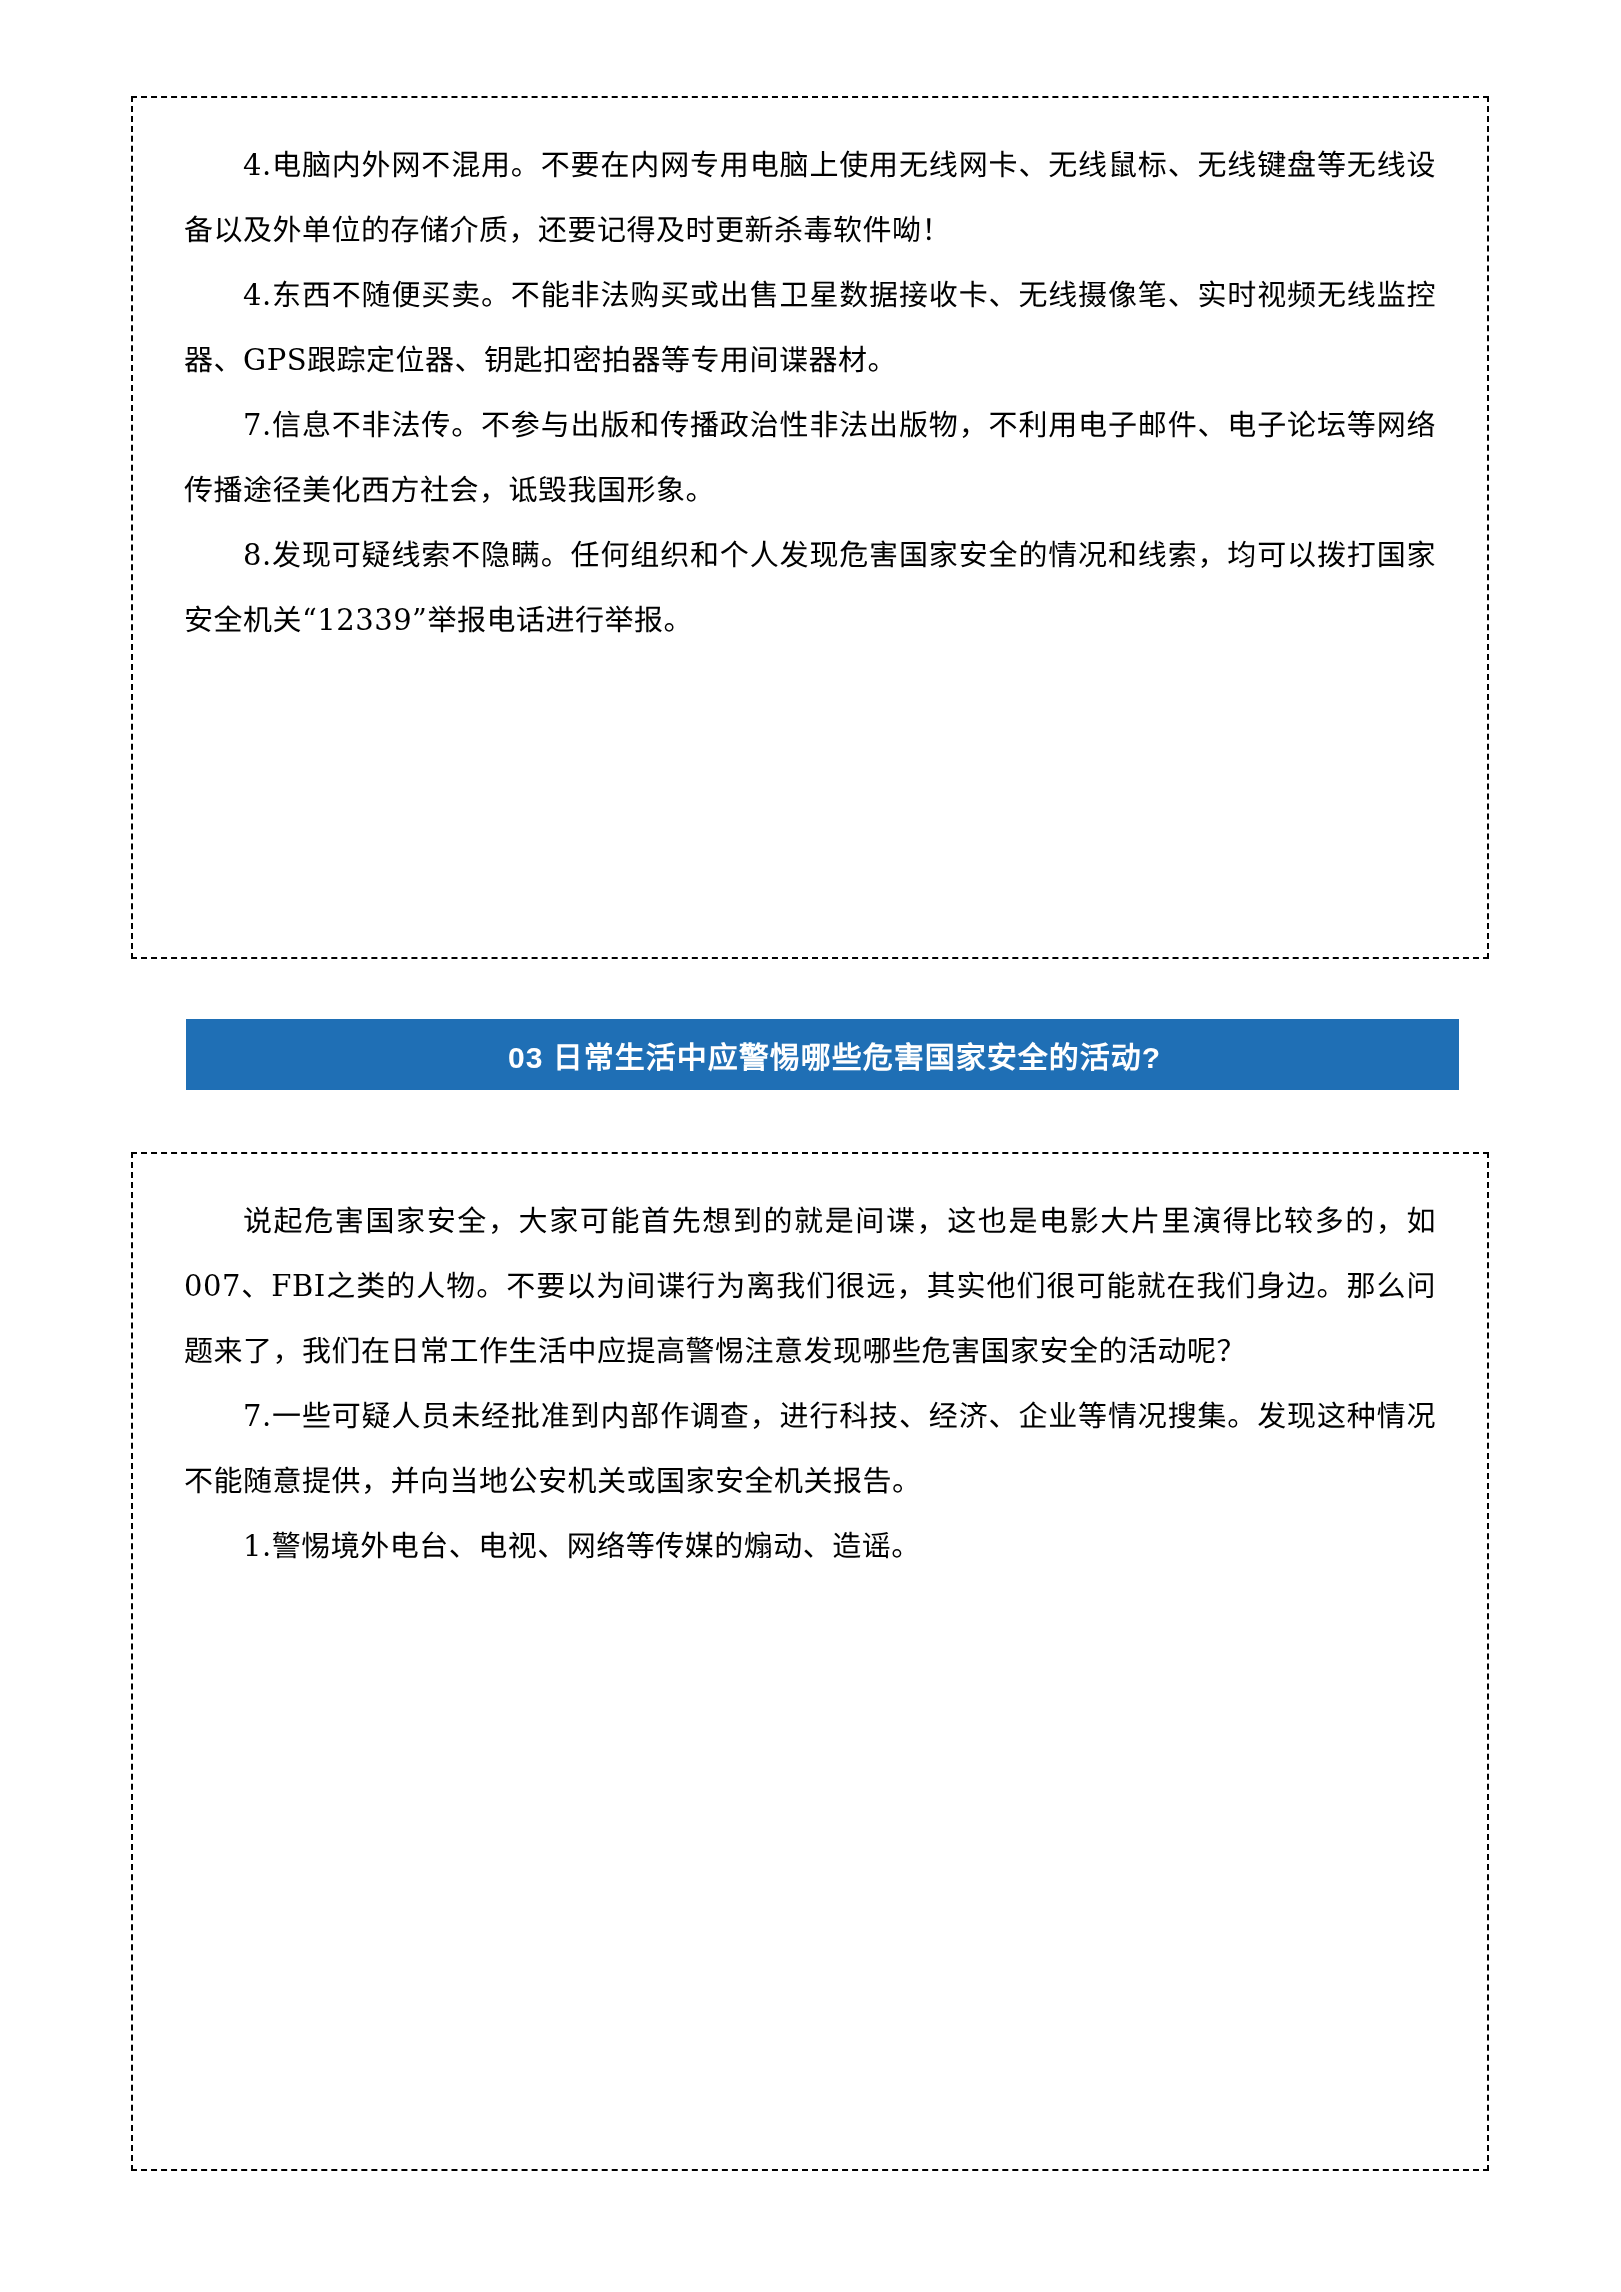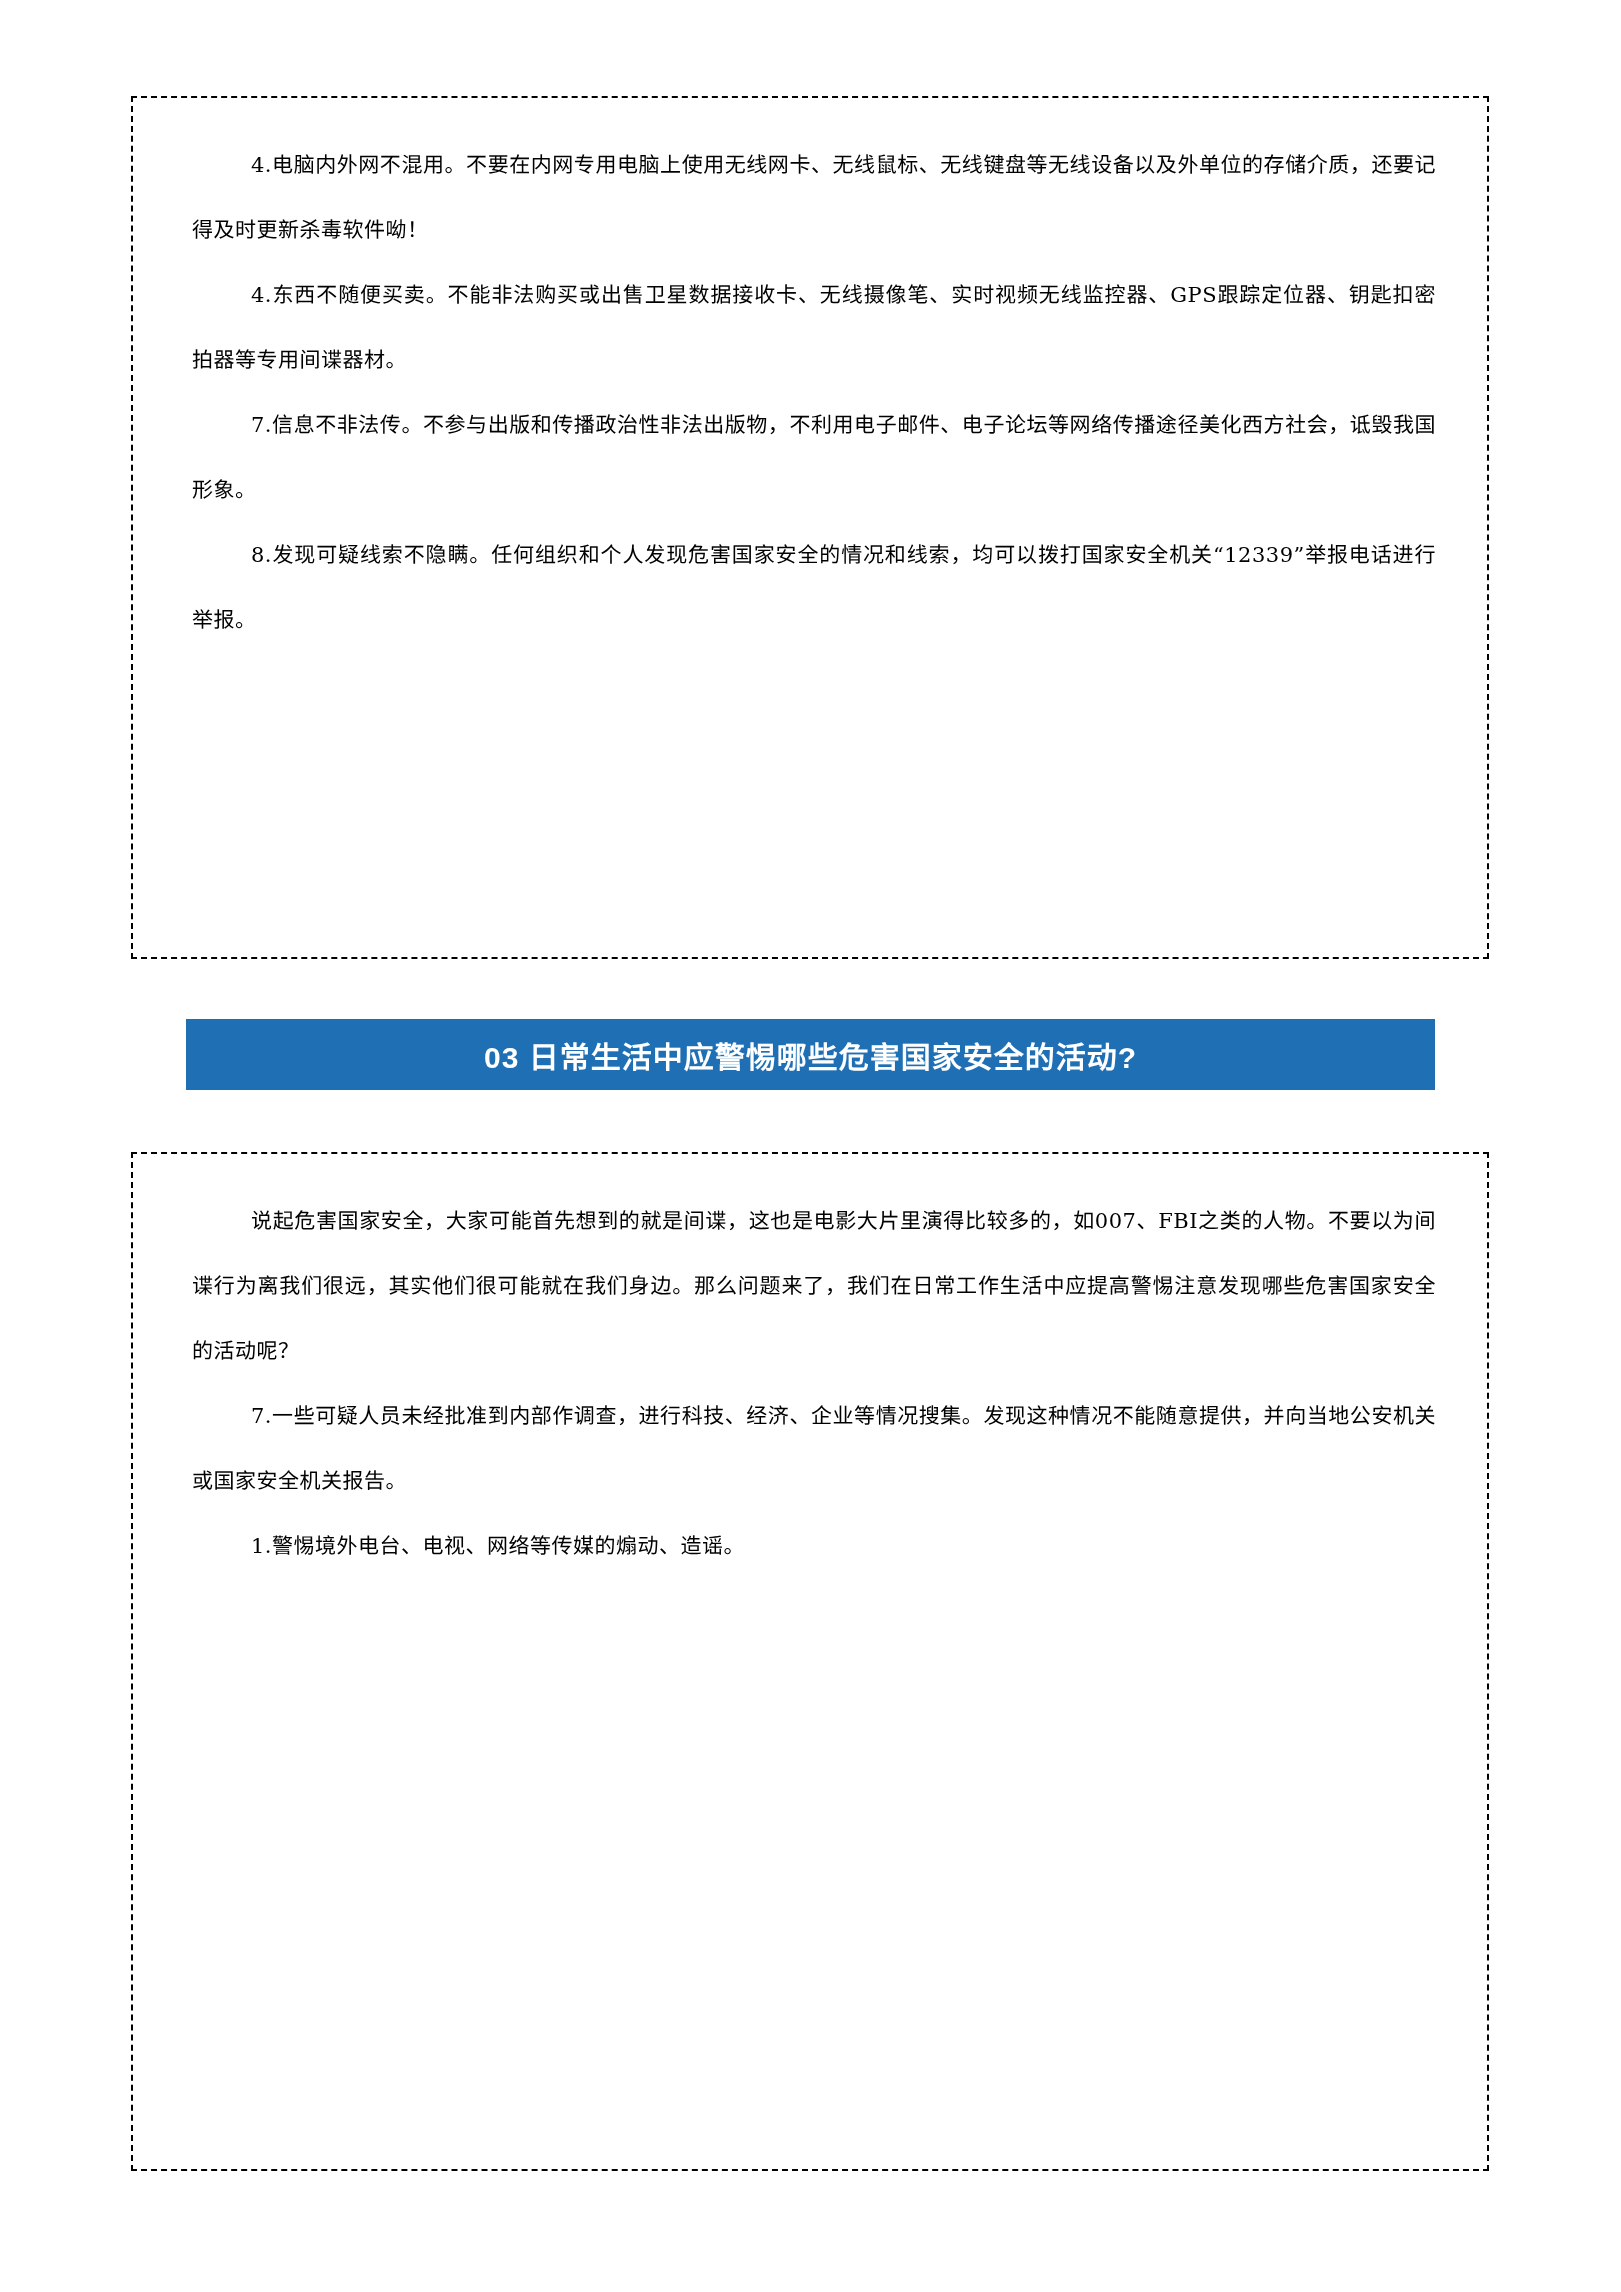--- a/index.html
+++ b/index.html
@@ -35,38 +35,39 @@
   .box-bottom {
     left: 131px;
     top: 1152px;
     width: 1358px;
     height: 1019px;
   }
   .box-inner {
     padding: 35px 51px 19.6px 51px;
   }
   p.para {
-    margin: 0 0 0 8px;
-    font-size: 21px;
+    margin: 0 0 0 0;
+    font-size: 29px;
     line-height: 65px;
     text-indent: 59px;
     letter-spacing: 0.5px;
     text-align: justify;
     font-family: "DejaVu Serif", "Liberation Serif", serif;
   }
   .section-banner {
     position: absolute;
     left: 186px;
     top: 1019px;
     width: 1249px;
     height: 71px;
     background: #1F6FB5;
     display: flex;
     align-items: center;
     justify-content: center;
+    padding-left: 24px;
   }
   .section-banner .banner-text {
     color: #ffffff;
     font-size: 30px;
     font-weight: bold;
     letter-spacing: 1px;
     font-family: "Liberation Sans", sans-serif;
   }
 </style>
 </head>

